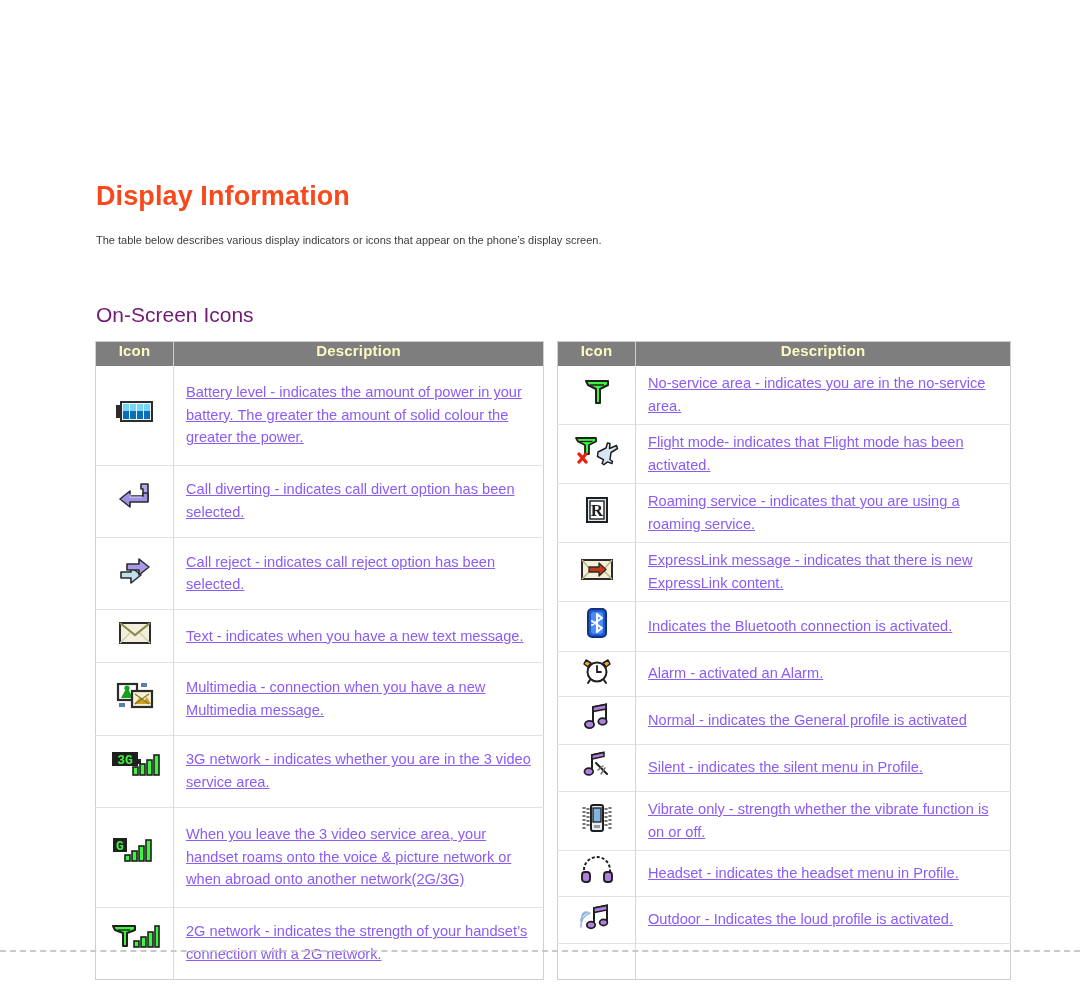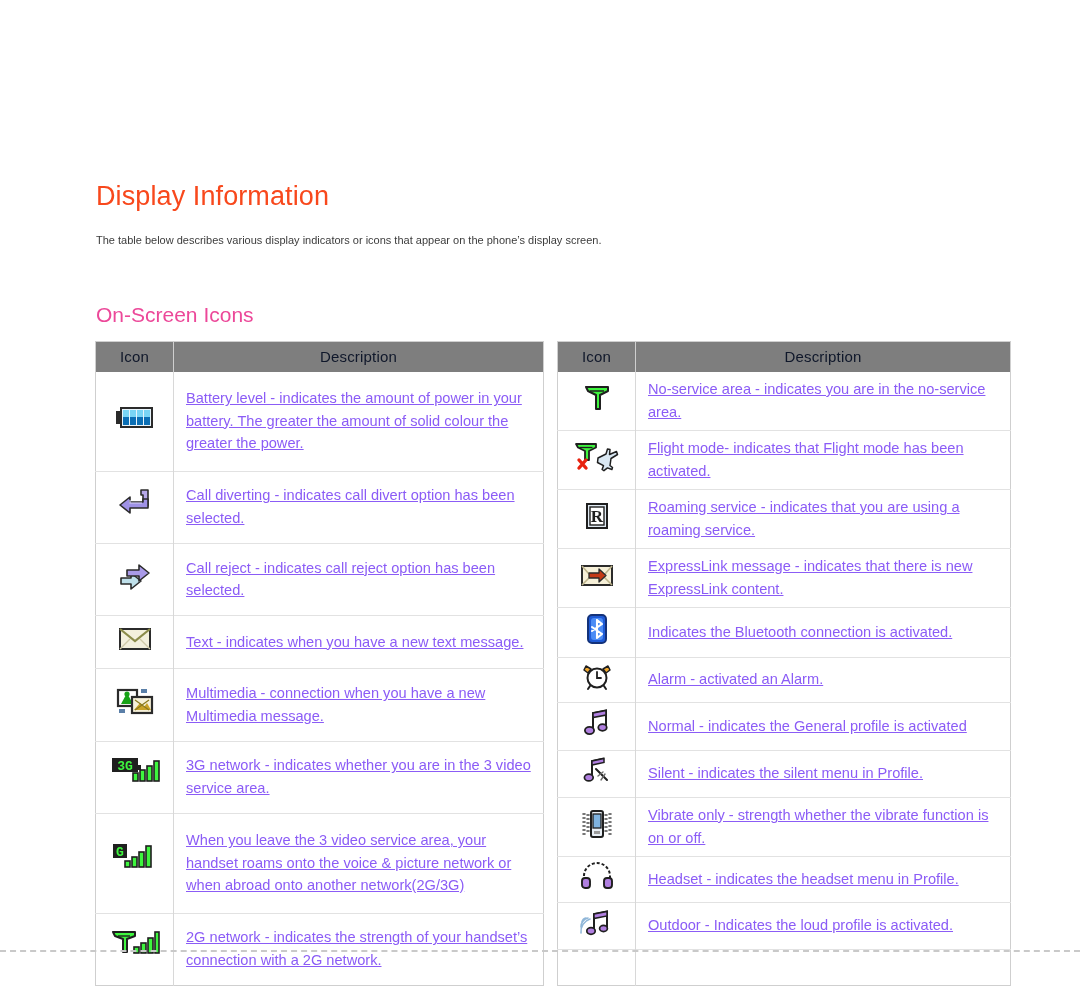--- a/index.html
+++ b/index.html
@@ -22,41 +22,41 @@
     width: 1080px;
     height: 1003px;
   }
 
   
   .h1-title {
     position: absolute;
     left: 96px;
     top: 182px;
     font-size: 27px;
-    font-weight: normal;
+    font-weight: bold;
     color: #f8481c;
     letter-spacing: 0.1px;
     line-height: 1.1;
   }
   .intro {
     position: absolute;
     left: 96px;
     top: 227px;
     width: 880px;
     font-size: 11px;
     line-height: 26px;
     color: #3c3c3c;
   }
   .h2-title {
     position: absolute;
     left: 96px;
     top: 302px;
     font-size: 21px;
     font-weight: normal;
-    color: #ec4899;
+    color: #701a75;
     line-height: 1.2;
   }
 
   
   .tables-wrap {
     position: absolute;
     left: 95px;
     top: 341px;
     width: 916px;
     display: flex;
@@ -66,24 +66,24 @@
     border: 1px solid #cfcfcf;
     border-collapse: collapse;
     background: #fff;
     table-layout: fixed;
   }
   .tbl-left  { width: 449px; }
   .tbl-right { width: 454px; }
 
   .icon-table thead th {
     background: #7e7e7e;
-    color: #0f172a;
+    color: #fef9c3;
     font-size: 15px;
-    font-weight: normal;
-    padding: 6px 0 7px 0;
+    font-weight: bold;
+    padding: 0 0 7px 0;
     text-align: center;
     border-right: 1px solid #cfcfcf;
     letter-spacing: 0.2px;
   }
   .icon-table thead th:last-child { border-right: none; }
 
   .col-icon-l { width: 78px; }
   .col-icon-r { width: 78px; }
 
   .icon-table tbody td {

